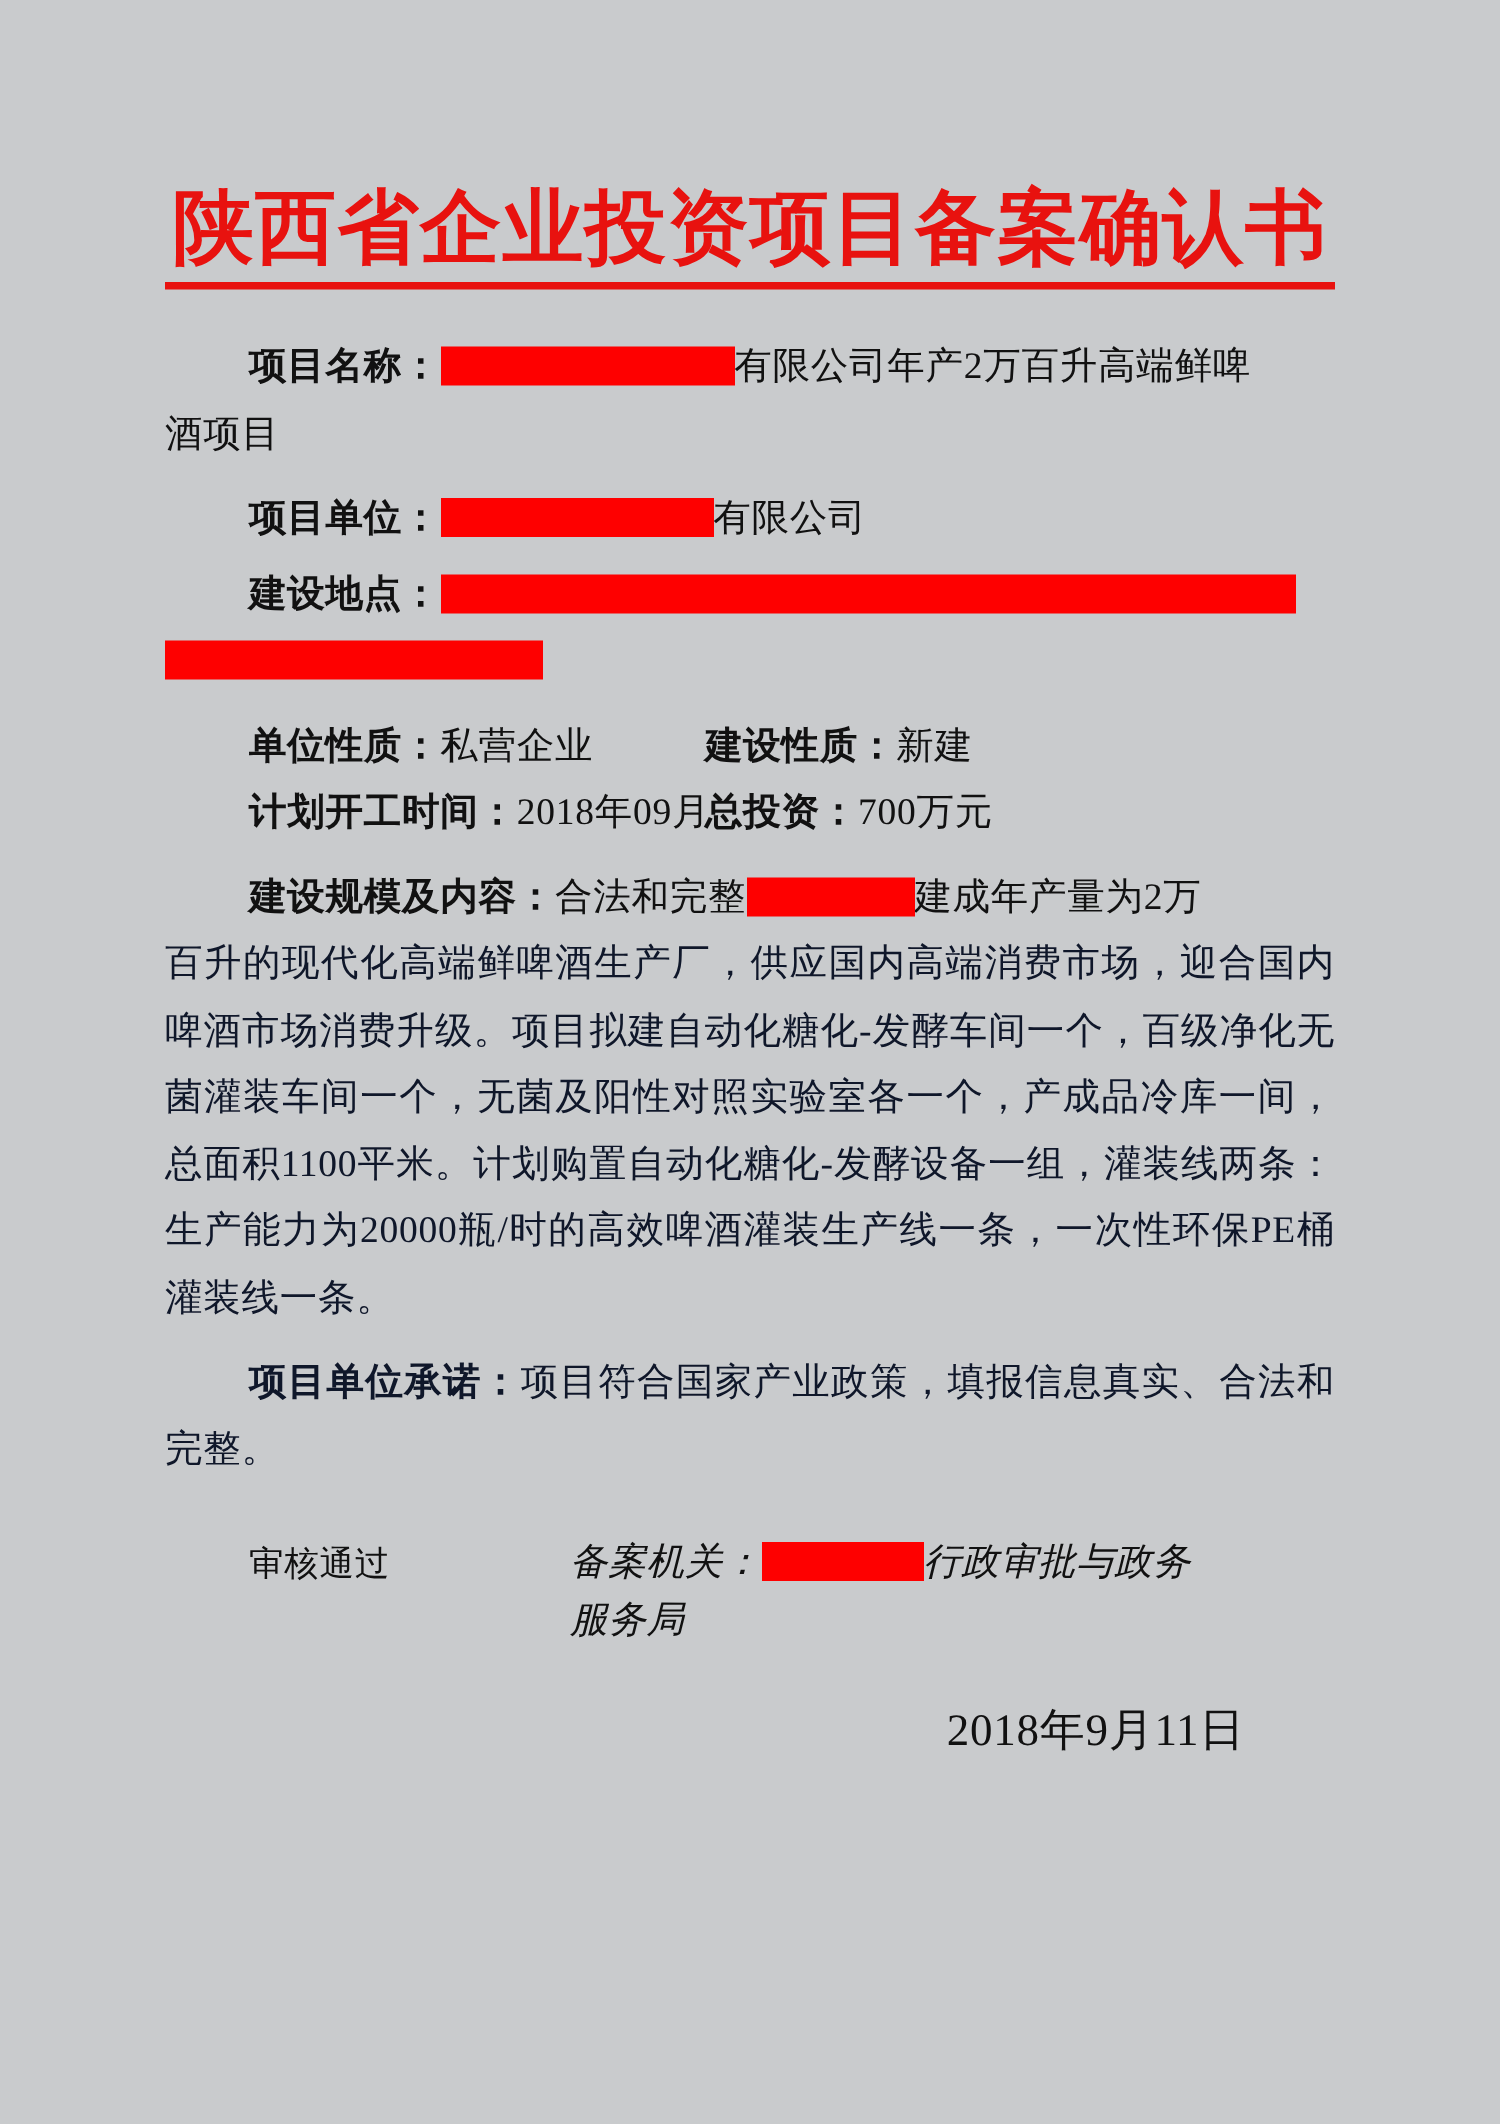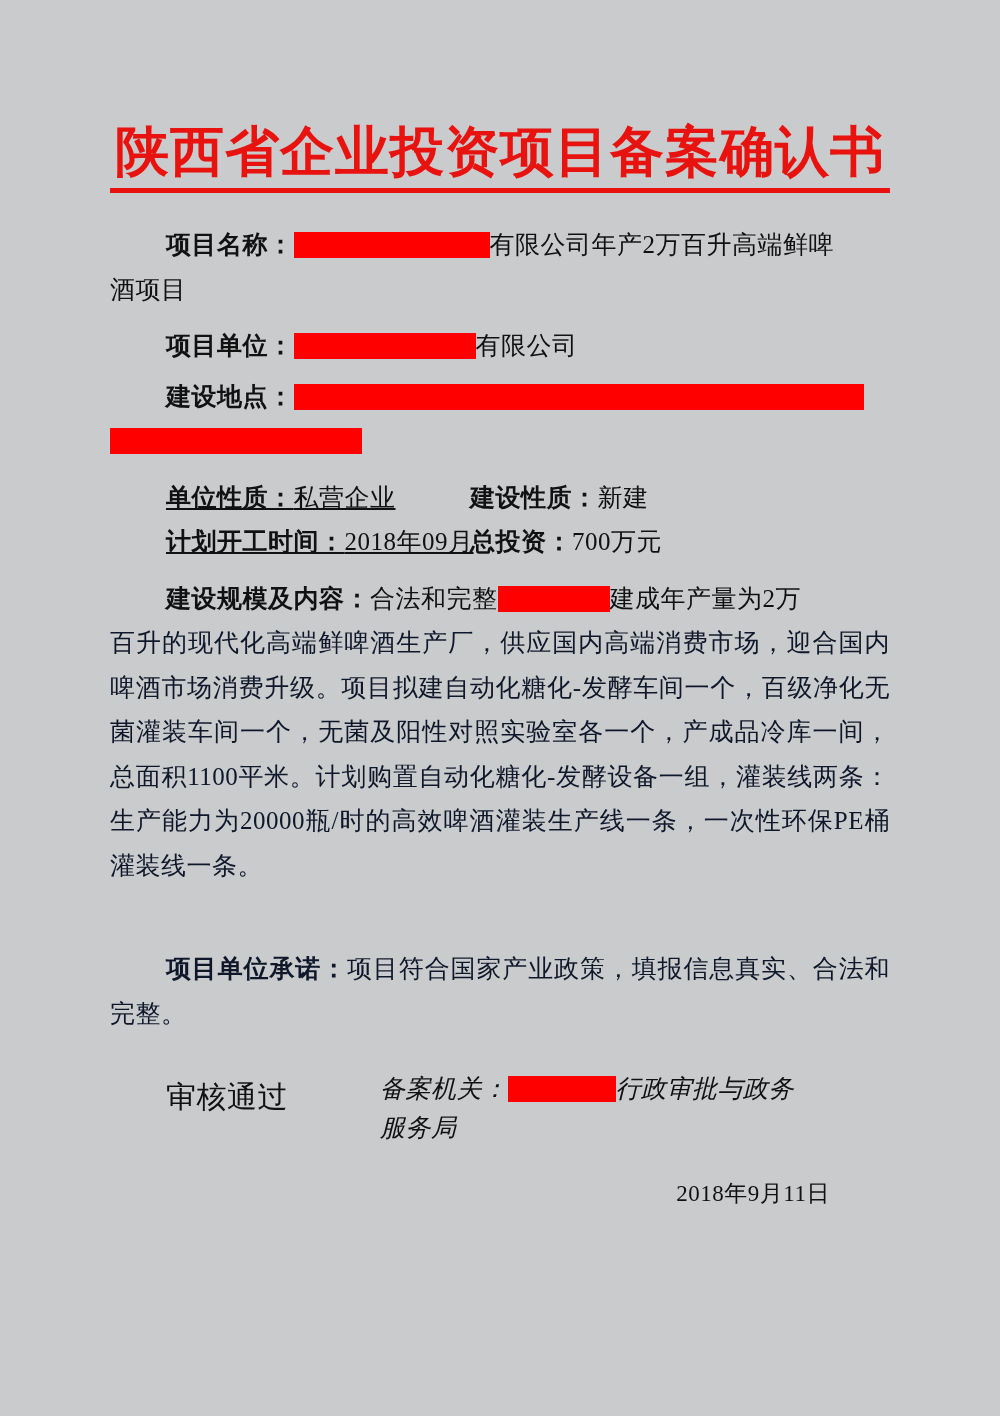--- a/index.html
+++ b/index.html
@@ -78,53 +78,52 @@
   .para {
     margin: 0;
     font-size: 25px;
     line-height: 1.78;
     color: #0f172a;
     text-align: justify;
     letter-spacing: 0.5px;
   }
   .p-indent {
     text-indent: 56px;
-    margin-top: 47px;
   }
 
   .two-col {
     display: flex;
     white-space: nowrap;
   }
-  .two-col .col-a { width: 360px; text-decoration: underline; }
+  .two-col .col-a { width: 360px; }
   .two-col .col-b { flex: 1; }
 
   .sign-row {
     display: flex;
     margin-top: 34px;
   }
   .sign-left {
     width: 270px;
     padding-left: 56px;
     box-sizing: border-box;
-    font-size: 30px;
+    font-size: 23px;
     color: #111;
   }
   .sign-right {
     flex: 1;
     font-size: 25px;
     color: #111;
     line-height: 1.55;
     font-style: italic;
   }
   .date-row {
     text-align: right;
     padding-right: 60px;
     margin-top: 26px;
-    font-size: 23px;
+    font-size: 30px;
     color: #111;
   }
   .gap-sm { height: 6px; }
   .gap-md { height: 12px; }
 </style>
 </head>
 <body>
 
 <div class="page">
   <div class="doc">

